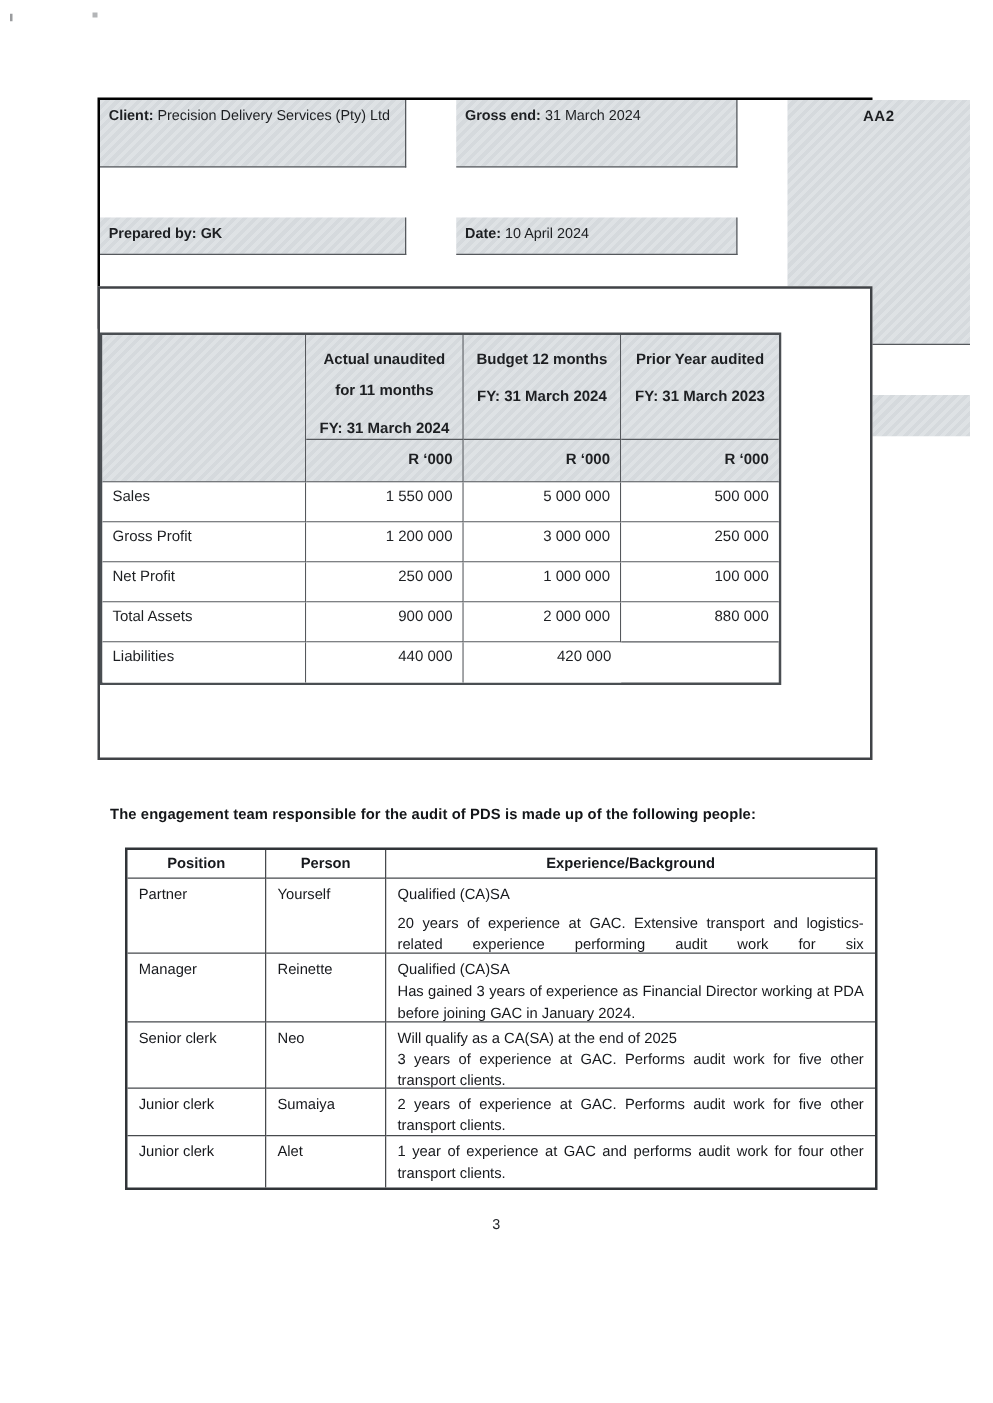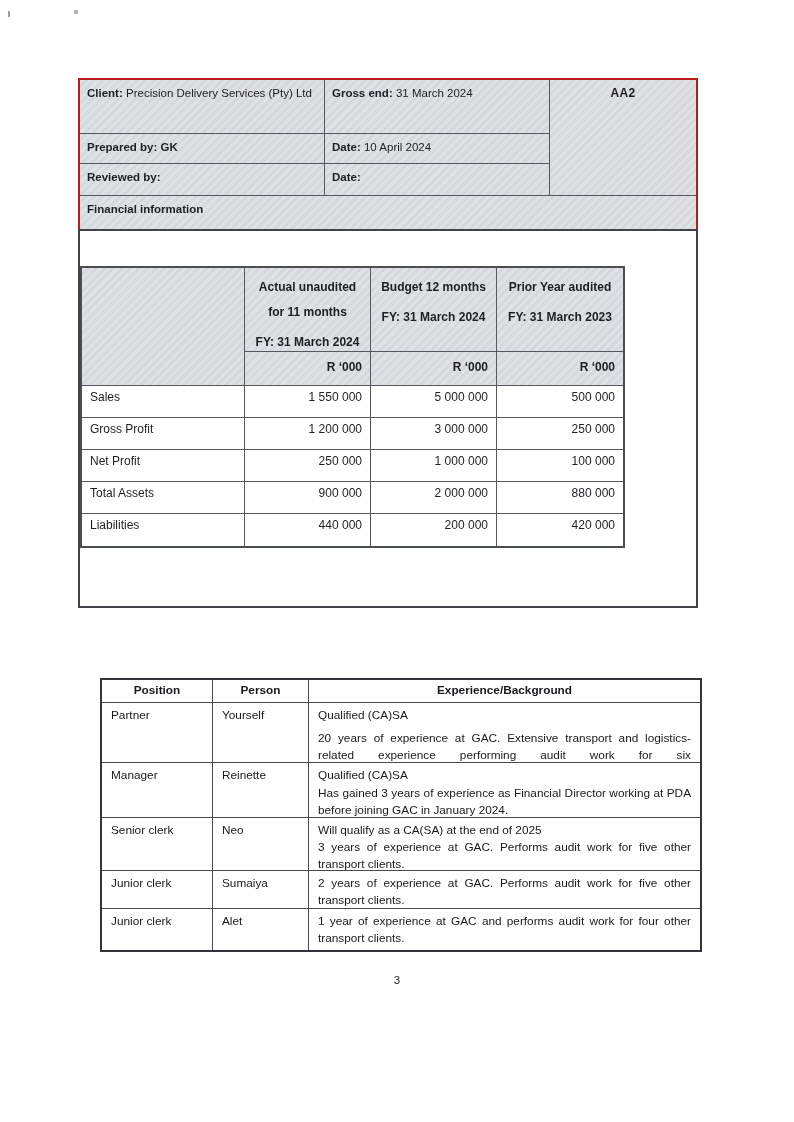--- a/index.html
+++ b/index.html
@@ -15,21 +15,21 @@
   }
   .br { border-right:1px solid #55585c; }
   .bb { border-bottom:1px solid #55585c; }
   .lbl { font-weight:bold; }
 
   
   .hdr {
     position:absolute; left:78px; top:78px; width:620px; height:185px;
     display:grid; grid-template-columns:245px 225px 146px;
     grid-template-rows:54px 30px 32px 33px;
-    border:2px solid #b91c1c; font-size:11.5px; line-height:21px;
+    border:2px solid #000000; font-size:11.5px; line-height:21px;gap:40px;
   }
   .hdr .cell { padding:3px 7px 0 7px; }
   .cell-client { text-align:justify; }
   .cell-ref {
     grid-column:3; grid-row:1 / span 3;
     display:flex; justify-content:center;
     font-weight:bold; font-size:12px; letter-spacing:.4px;
   }
   .cell-fininfo { grid-column:1 / span 3; font-weight:bold; }
 
@@ -146,24 +146,24 @@
     <div class="br bb fin-val">1 000 000</div>
     <div class="bb fin-val">100 000</div>
 
     <div class="br bb fin-label">Total Assets</div>
     <div class="br bb fin-val">900 000</div>
     <div class="br bb fin-val">2 000 000</div>
     <div class="bb fin-val">880 000</div>
 
     <div class="br fin-label">Liabilities</div>
     <div class="br fin-val">440 000</div>
-    <div class="br fin-val">200 000</div>
     <div class="fin-val">420 000</div>
   </div>
 
+  <div class="intro">The engagement team responsible for the audit of PDS is made up of the following people:</div>
 
   <div class="team">
     <div class="tbr tbb th">Position</div>
     <div class="tbr tbb th">Person</div>
     <div class="tbb th">Experience/Background</div>
 
     <div class="tbr tbb td">Partner</div>
     <div class="tbr tbb td">Yourself</div>
     <div class="tbb td">
       <div>Qualified (CA)SA</div>

